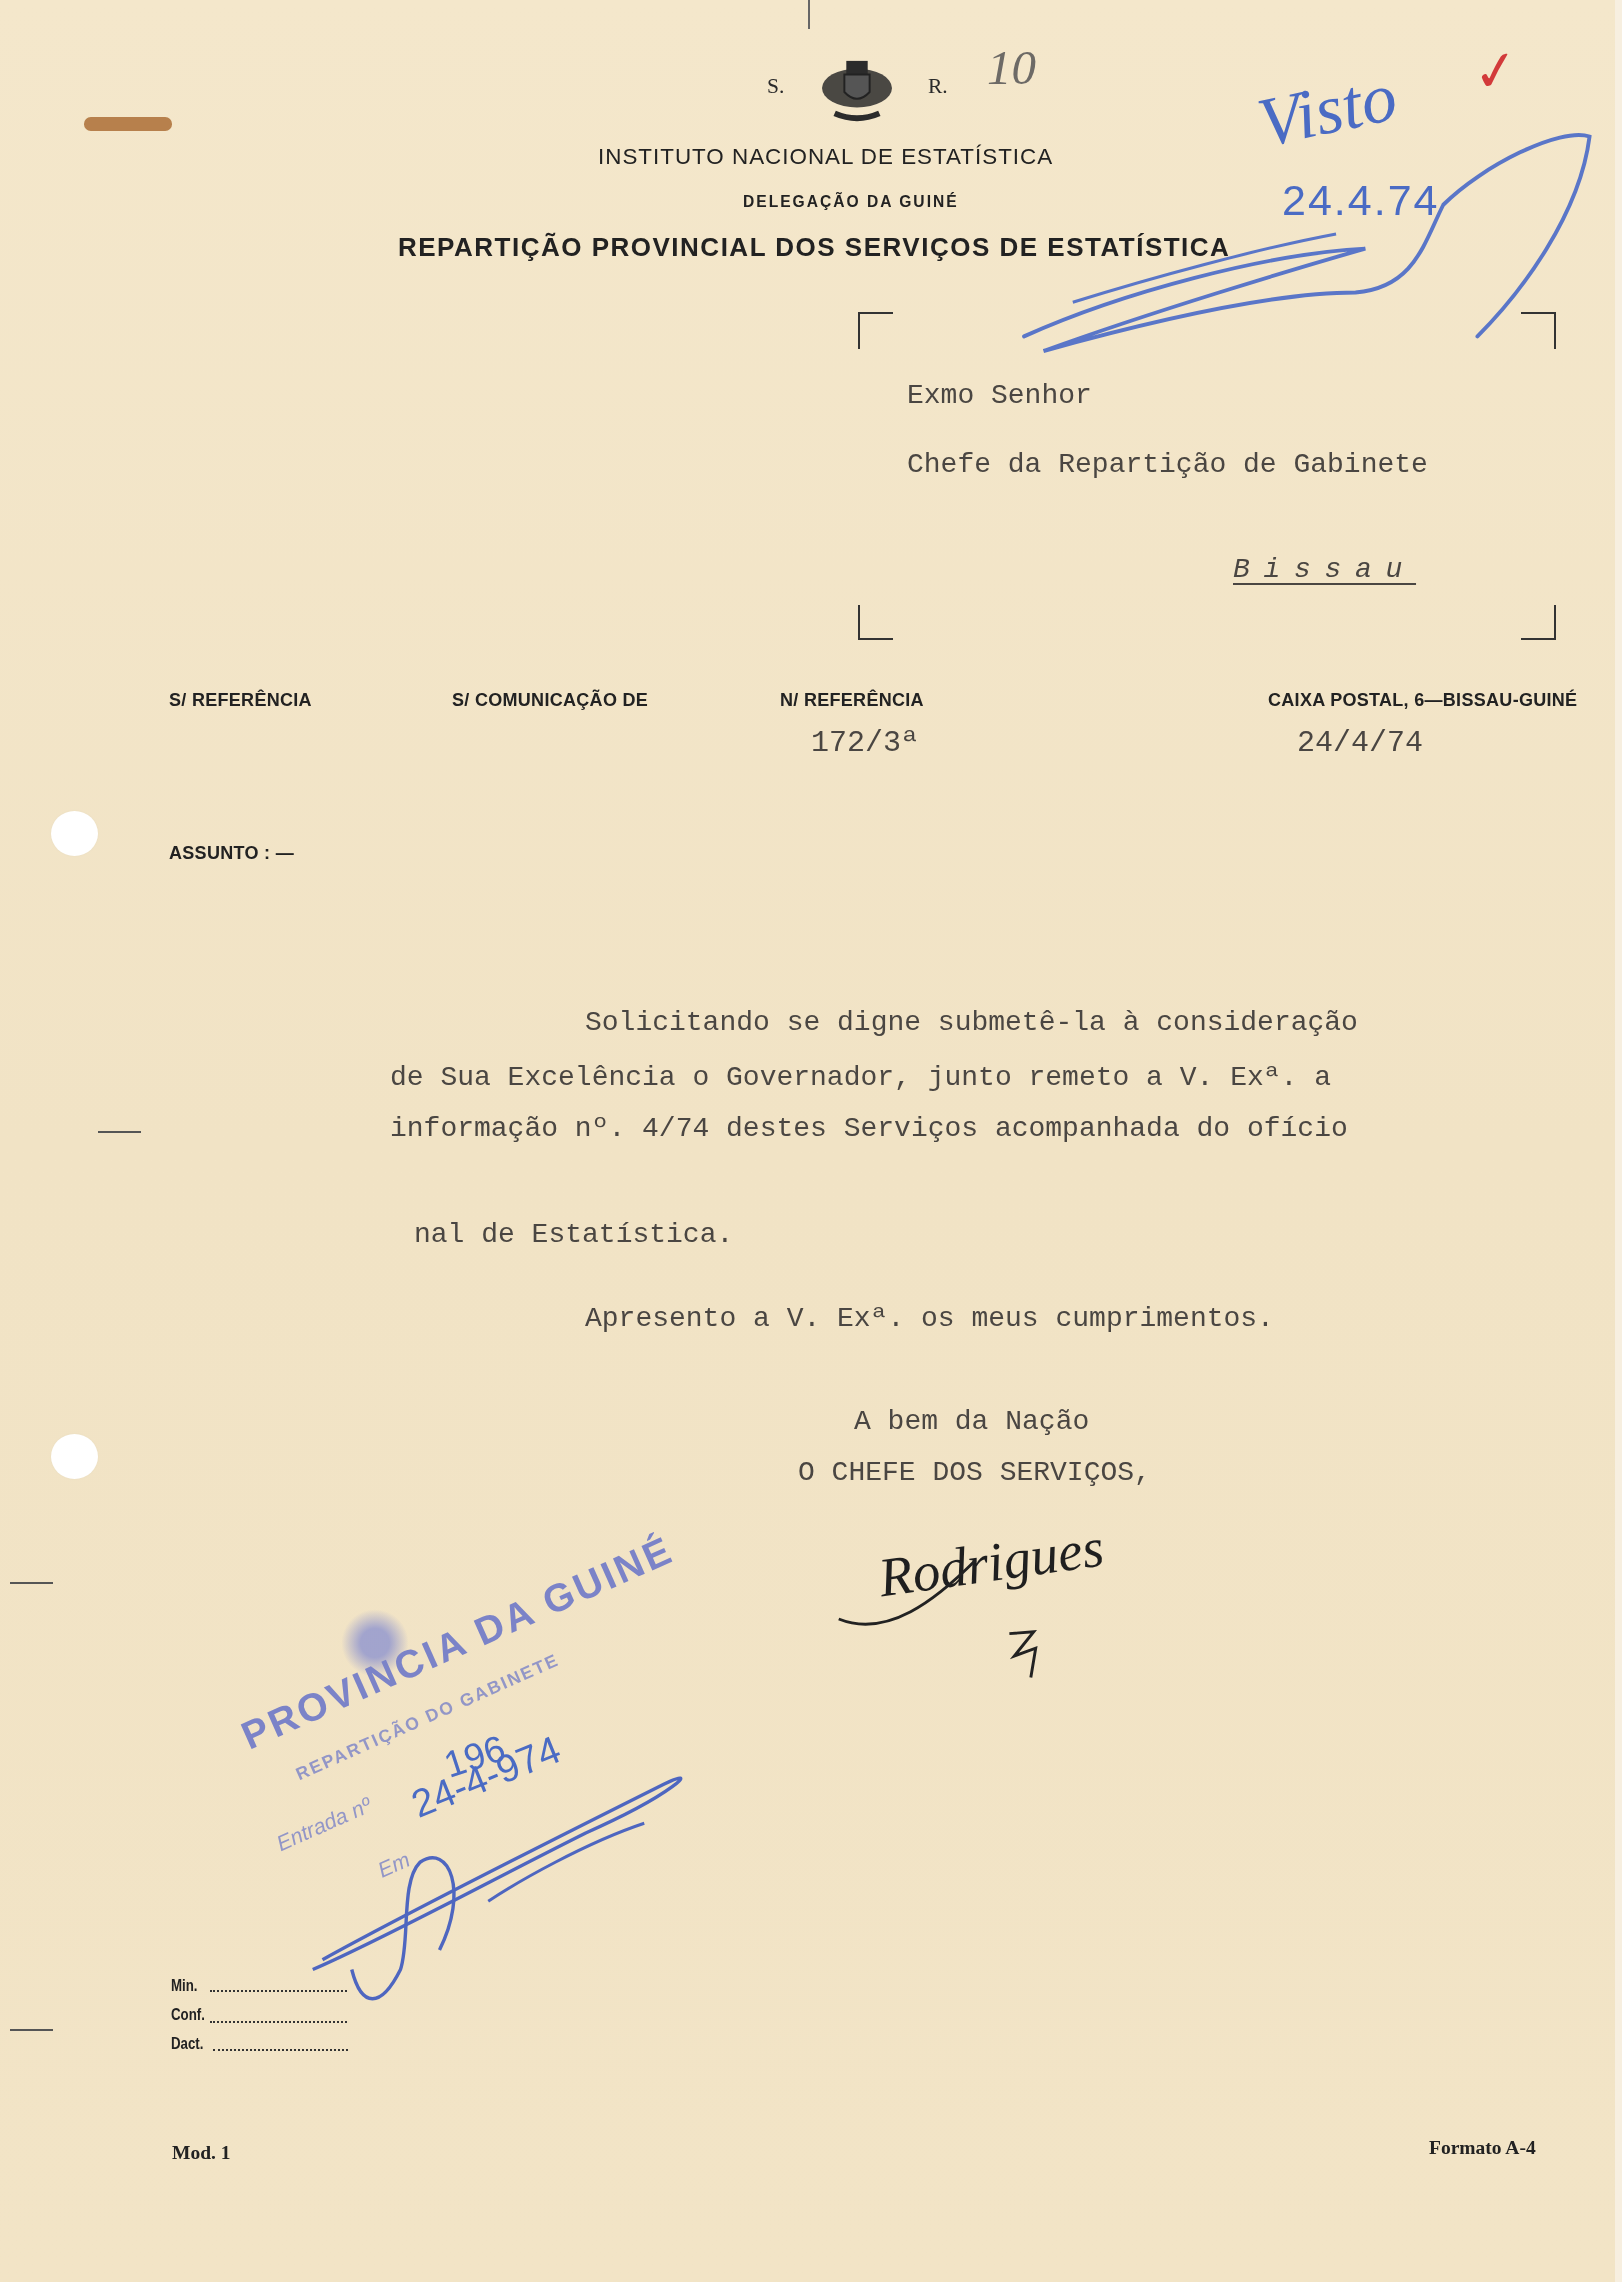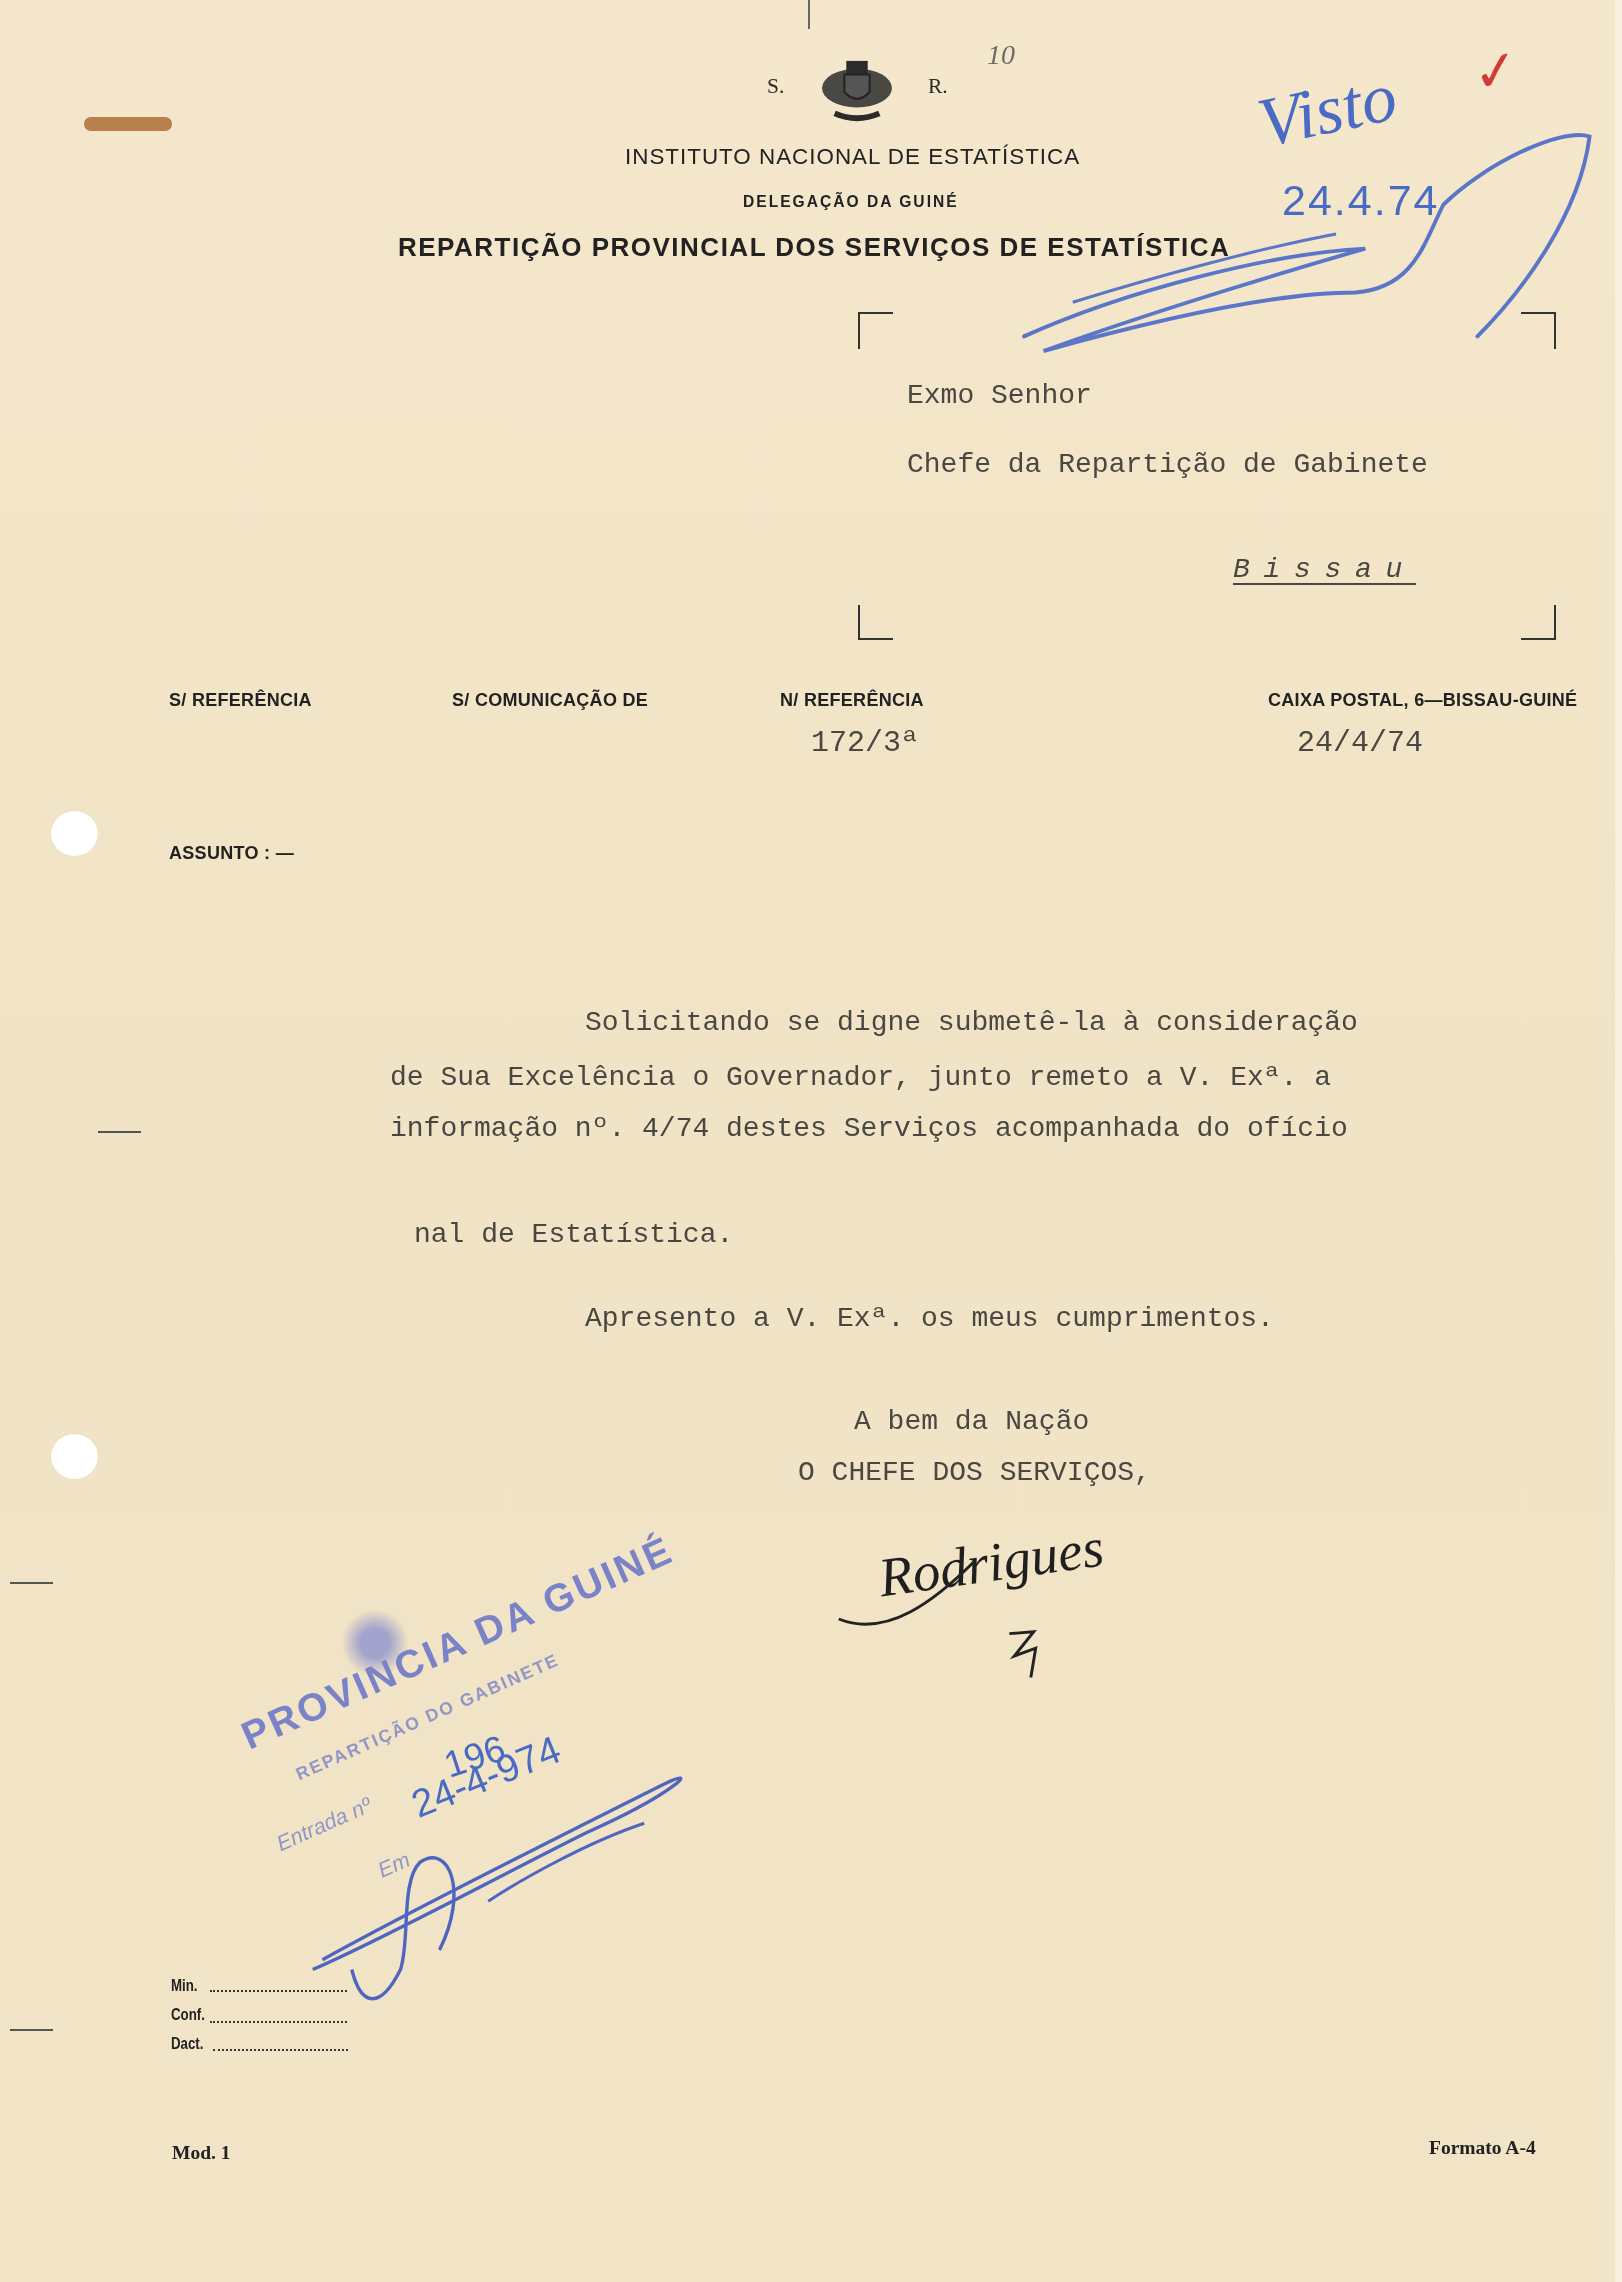--- a/index.html
+++ b/index.html
@@ -67,23 +67,23 @@
   <div class="abs lh-sr" style="left:767px;top:74px;">S.</div>
   <div class="abs crest" style="left:817px;top:57px;">
     <svg width="80" height="68" viewBox="0 0 82 70" style="left:0;top:0;">
       <ellipse cx="41" cy="32" rx="36" ry="20" fill="#2b2b2b" opacity="0.85"></ellipse>
       <rect x="30" y="4" width="22" height="14" fill="#2b2b2b"></rect>
       <path d="M28 18 h26 v18 q-13 14 -26 0 z" fill="#555" stroke="#222" stroke-width="2"></path>
       <path d="M18 58 q23 10 46 0" stroke="#2b2b2b" stroke-width="6" fill="none"></path>
     </svg>
   </div>
   <div class="abs lh-sr" style="left:928px;top:74px;">R.</div>
-  <div class="abs" style="left:987px;top:39px;font-family:'Liberation Serif',serif;font-size:28px;font-style:italic;color:#6d6a66;">10</div>
+  <div class="abs" style="left:987px;top:39px;font-family:'Liberation Serif',serif;font-size:49px;font-style:italic;color:#6d6a66;">10</div>
 
-  <div class="abs lh-inst" style="left:625px;top:144px;">INSTITUTO NACIONAL DE ESTATÍSTICA</div>
+  <div class="abs lh-inst" style="left:598px;top:144px;">INSTITUTO NACIONAL DE ESTATÍSTICA</div>
   <div class="abs lh-deleg" style="left:743px;top:193px;">DELEGAÇÃO DA GUINÉ</div>
   <div class="abs lh-rep" style="left:398px;top:232px;">REPARTIÇÃO PROVINCIAL DOS SERVIÇOS DE ESTATÍSTICA</div>
 
   <div class="abs ink-blue" style="left:1258px;top:70px;font-family:'Liberation Serif',serif;font-style:italic;font-size:70px;transform:rotate(-12deg);">Visto</div>
   <div class="abs ink-blue" style="left:1282px;top:176px;font-family:'Liberation Sans',sans-serif;font-size:43px;letter-spacing:2px;">24.4.74</div>
   <div class="abs" style="left:1473px;top:39px;color:#d23a3a;font-size:55px;transform:rotate(-8deg);">✓</div>
 
   <svg width="1623" height="390" style="left:0;top:0;" viewBox="0 0 1664 400">
     <path d="M1050 345 C1150 300, 1300 260, 1400 255 C1330 275, 1180 320, 1070 360 C1160 335, 1300 300, 1390 300 C1450 295, 1460 250, 1480 210 C1520 170, 1600 130, 1630 140 C1620 220, 1560 300, 1515 345" stroke="#5a76c8" stroke-width="4" fill="none" stroke-linecap="round"></path>
     <path d="M1100 310 C1180 285, 1290 255, 1370 240" stroke="#5a76c8" stroke-width="3" fill="none"></path>

